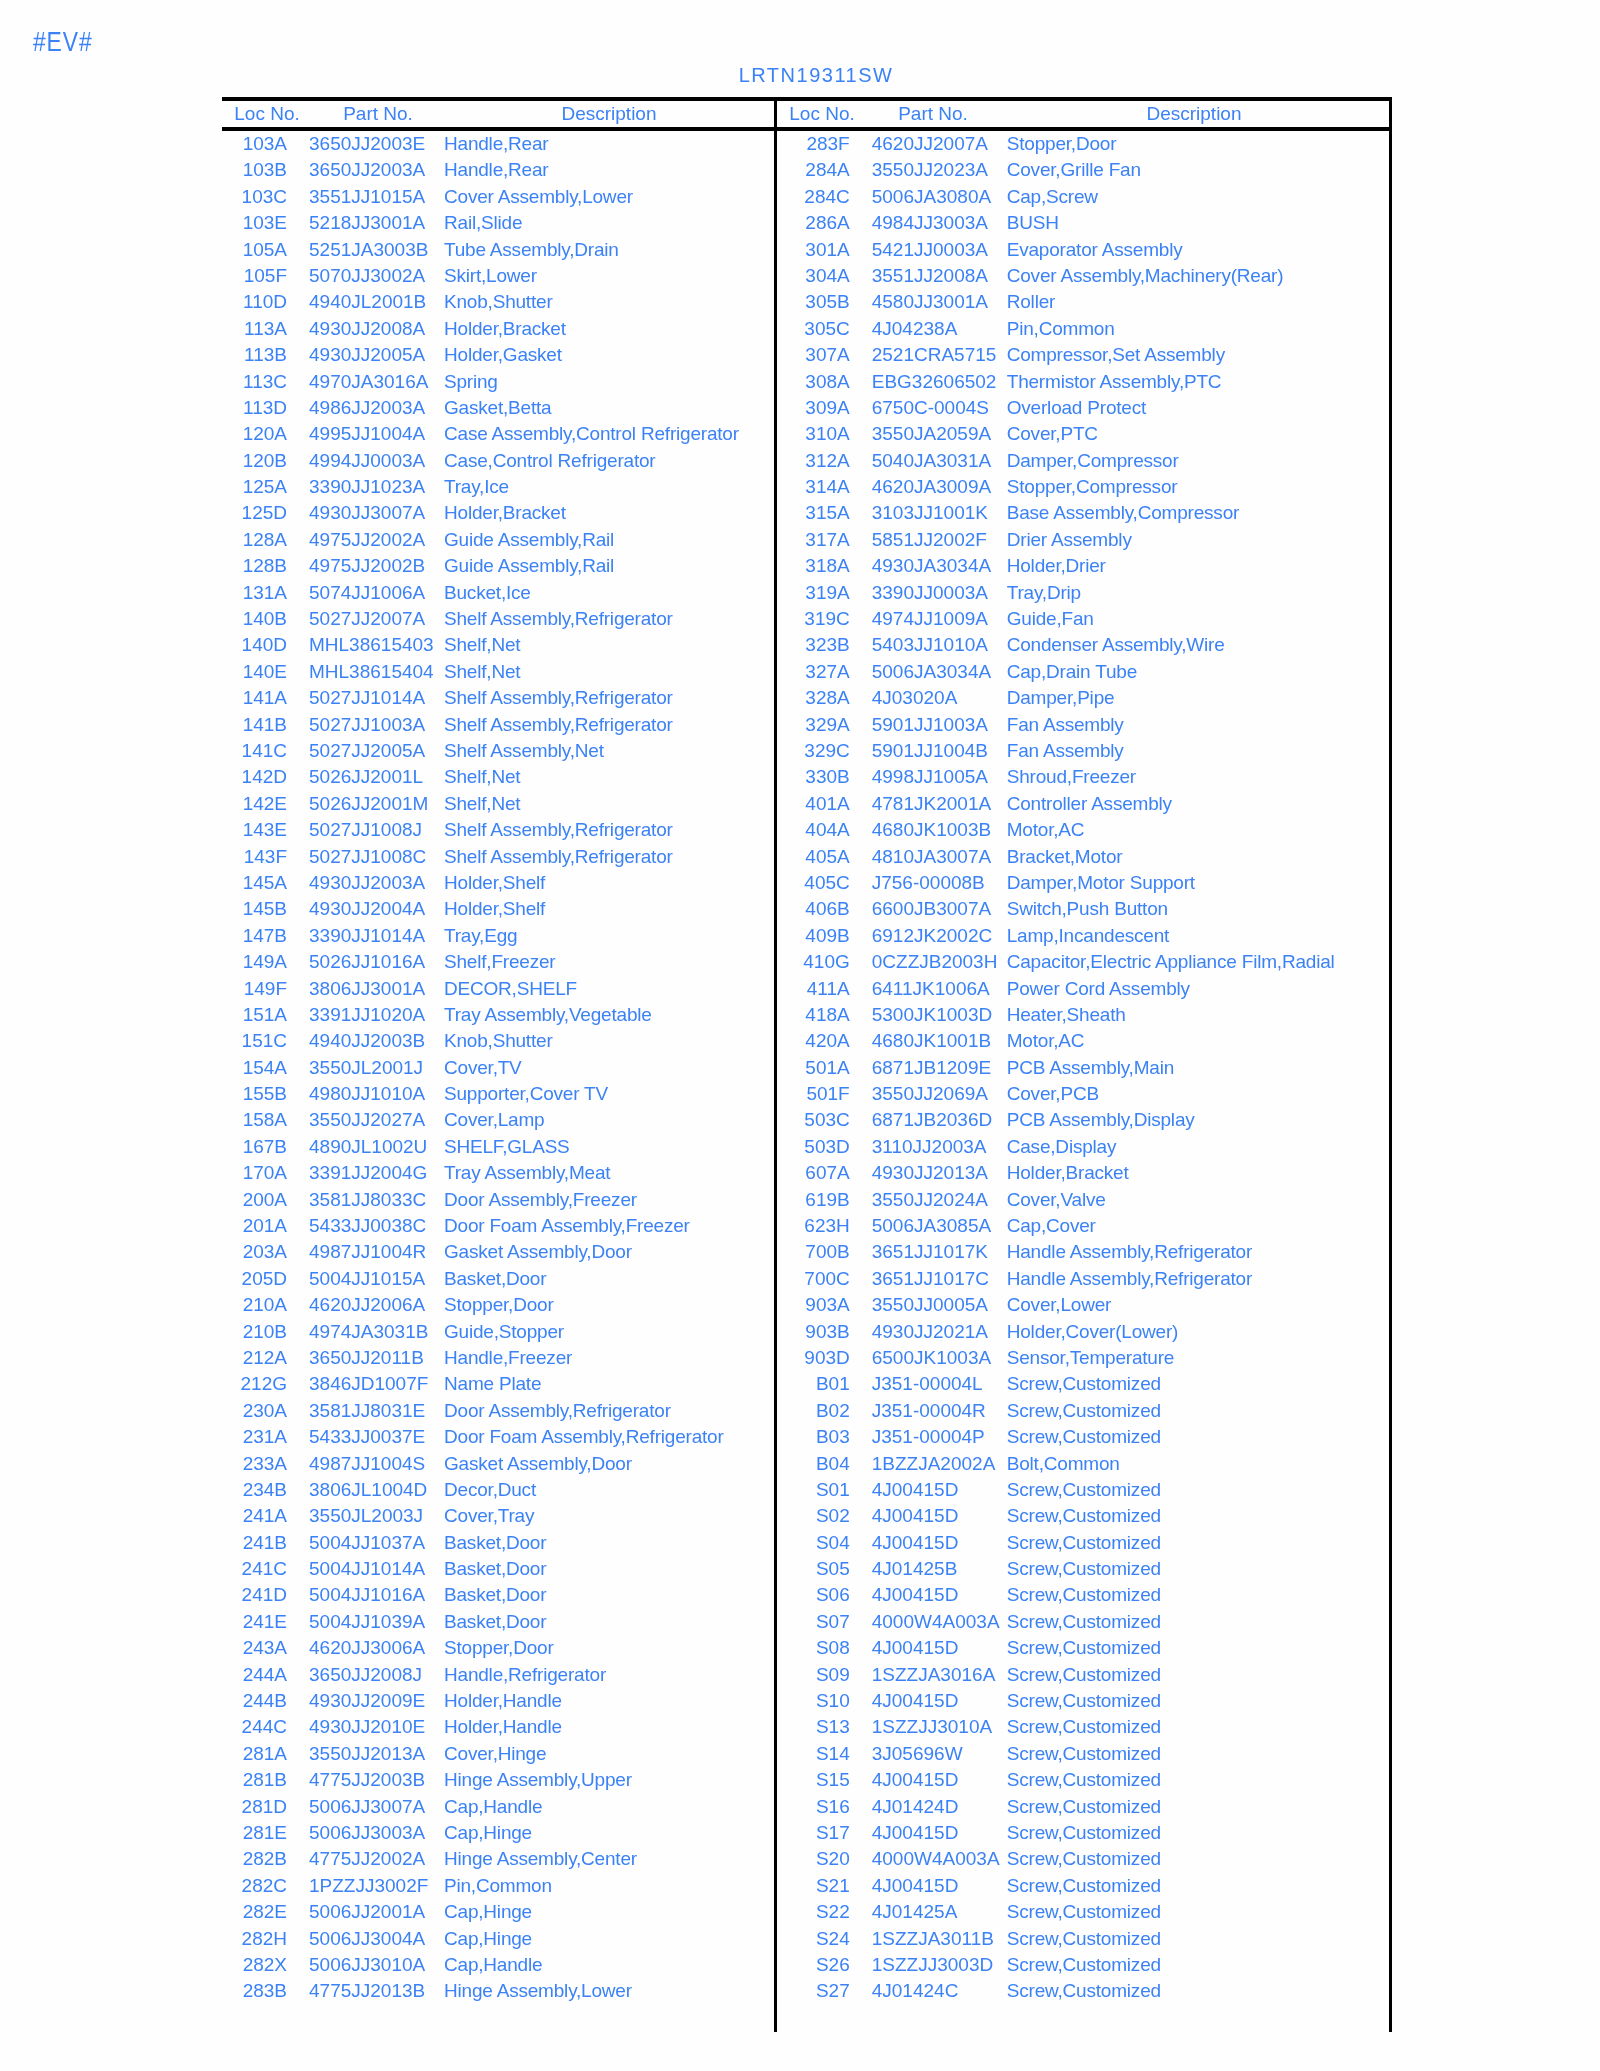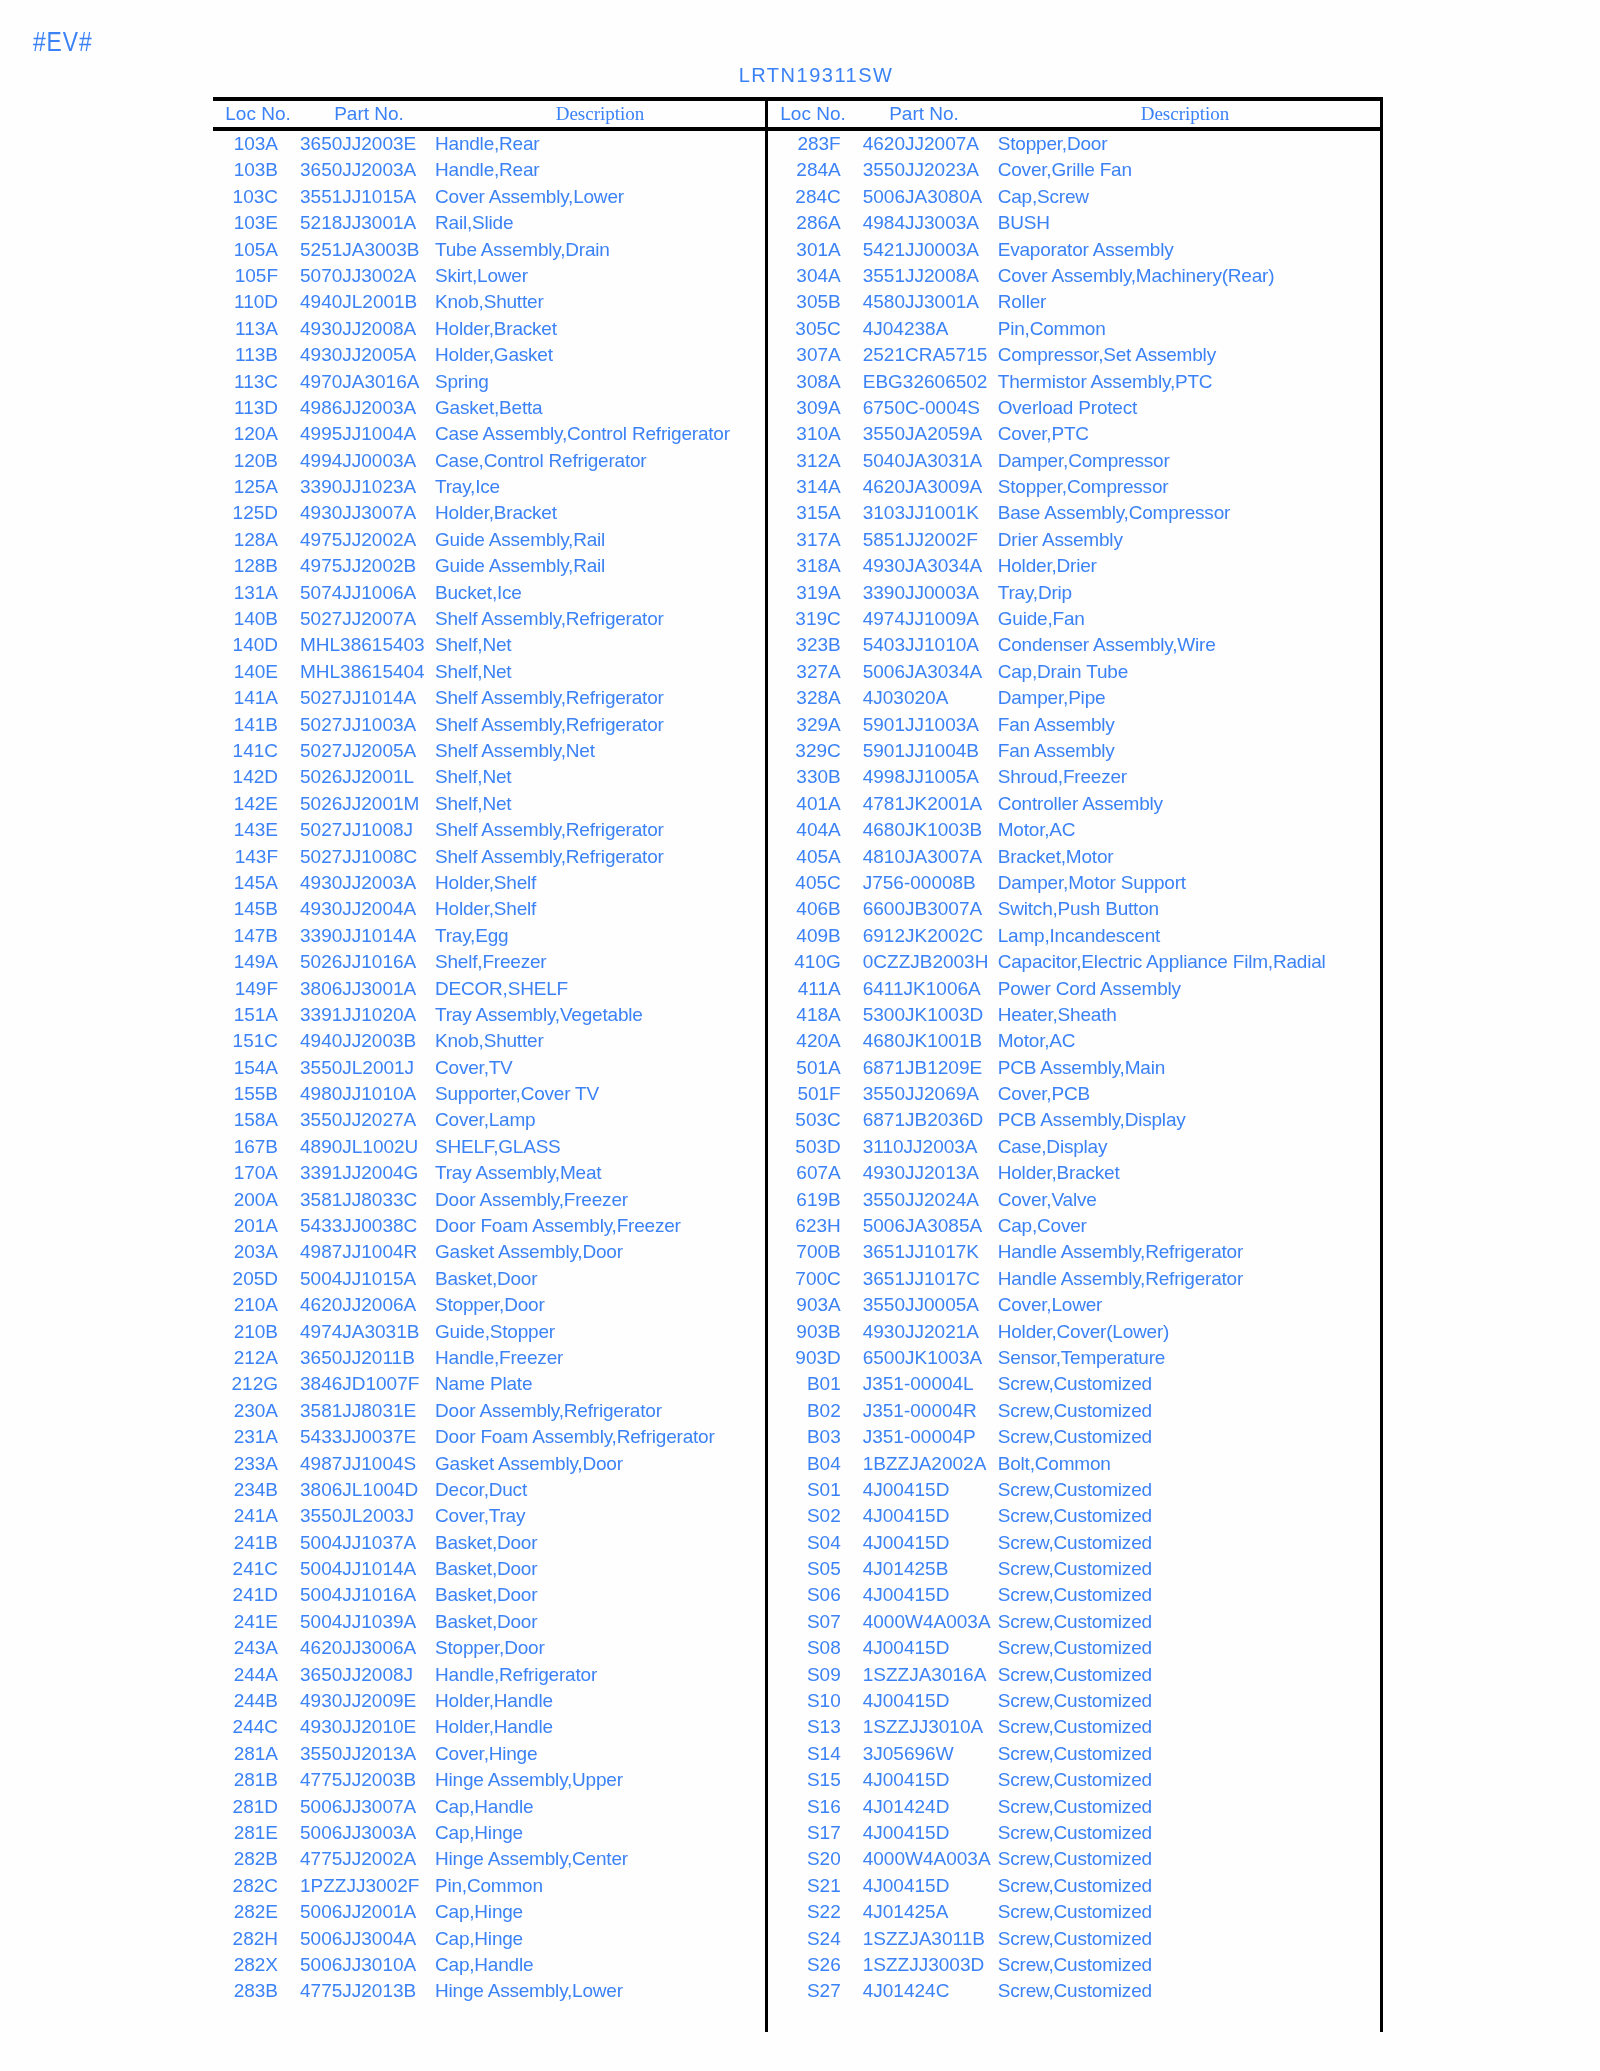--- a/index.html
+++ b/index.html
@@ -26,21 +26,21 @@
     position:absolute;
     left:16px;
     top:64px;
     width:1600px;
     text-align:center;
     font-size:20px;
     letter-spacing:1.5px;
   }
   .parts-table{
     position:absolute;
-    left:213px;
+    left:222px;
     top:97px;
     width:1170px;
     height:1935px;
   }
   .rule{height:4px;background:#000;}
   .center-divider{
     position:absolute;
     left:552px;
     top:0;
     bottom:0;
@@ -53,21 +53,21 @@
     top:0;
     bottom:0;
     width:3px;
     background:#000;
   }
   .hdr-row{display:flex;height:26px;align-items:center;font-size:19px;}
   .hdr-half{display:flex;width:552px;}
   .hdr-half.right{width:612px;margin-left:3px;}
   .h-loc{width:90px;text-align:center;}
   .h-part{width:132px;text-align:center;}
-  .h-desc{flex:1;text-align:center;font-family:Liberation Serif, serif;}
+  .h-desc{flex:1;text-align:center;}
   .tbody{display:flex;align-items:flex-start;gap:12px;}
   .half-body{width:552px;}
   .half-body.right{width:612px;margin-left:3px;}
   .prow{
     display:flex;
     height:26.4px;
     line-height:26.4px;
     font-size:19px;
     white-space:nowrap;
   }

